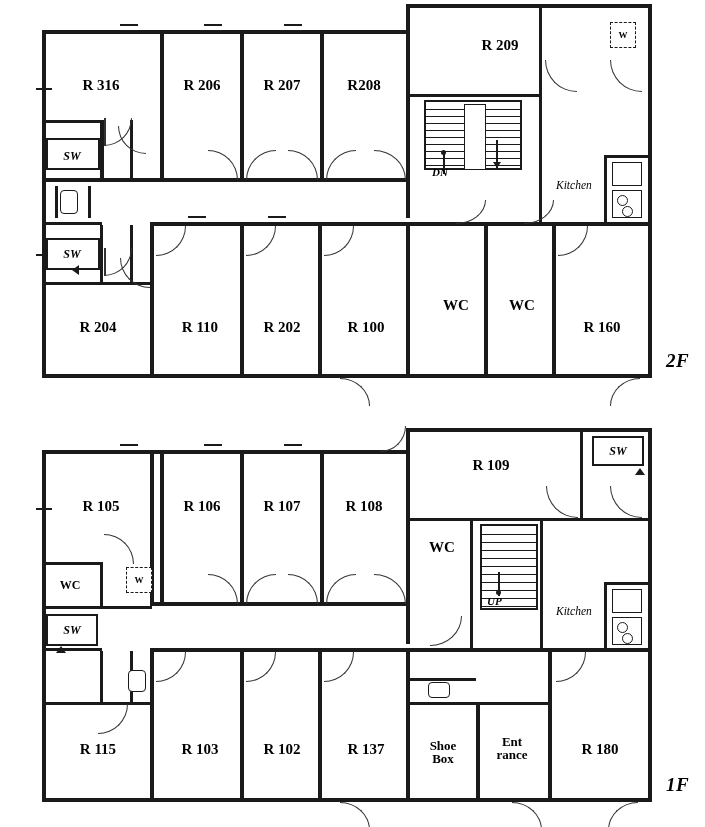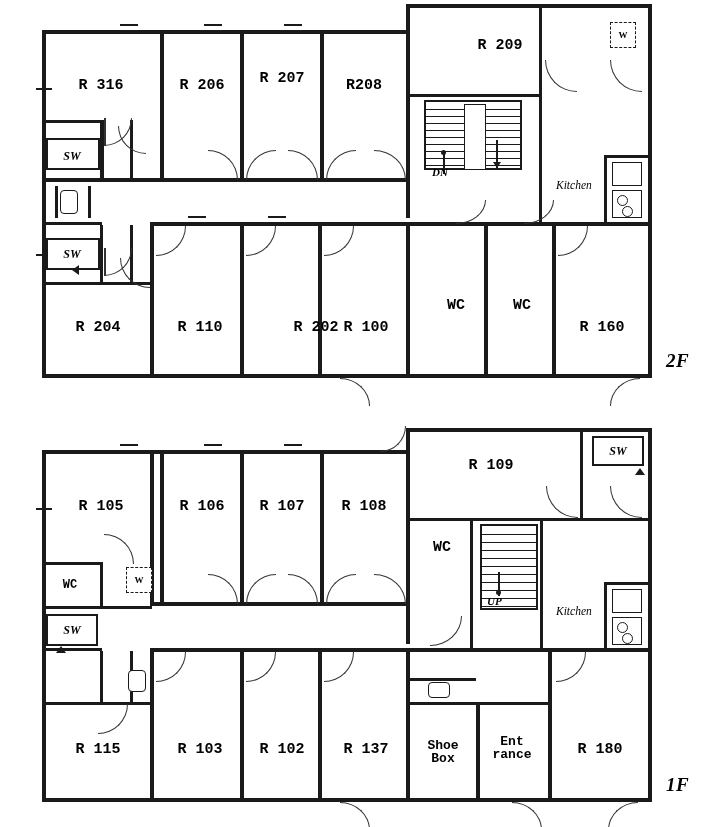--- a/index.html
+++ b/index.html
@@ -33,21 +33,21 @@
   }
 
   
   .w {
     position: absolute;
     background: #1a1a1a;
   }
 
   .room-label {
     position: absolute;
-    font-family: Liberation Mono, monospace;
+    font-family: Liberation Serif, serif;
     font-weight: bold;
     font-size: 15px;
     white-space: nowrap;
     text-align: center;
     transform: translate(-50%, -50%);
   }
   .room-label.small {
     font-size: 12px;
     font-weight: bold;
   }
@@ -230,26 +230,26 @@
   <div class="tick" style="left:36px; top:88px; width:16px;"></div>
   <div class="tick" style="left:36px; top:254px; width:16px;"></div>
   <div class="tick" style="left:204px; top:24px; width:18px;"></div>
   <div class="tick" style="left:284px; top:24px; width:18px;"></div>
   <div class="tick" style="left:120px; top:24px; width:18px;"></div>
   <div class="tick" style="left:188px; top:216px; width:18px;"></div>
   <div class="tick" style="left:268px; top:216px; width:18px;"></div>
 
   <div class="room-label" style="left:101px; top:85px;">R 316</div>
   <div class="room-label" style="left:202px; top:85px;">R 206</div>
-  <div class="room-label" style="left:282px; top:78px;text-align:right;">R 207</div>
+  <div class="room-label" style="left:282px; top:85px;text-align:right;">R 207</div>
   <div class="room-label" style="left:364px; top:85px;">R208</div>
   <div class="room-label" style="left:500px; top:45px;">R 209</div>
   <div class="room-label" style="left:98px; top:327px;text-align:right;">R 204</div>
   <div class="room-label" style="left:200px; top:327px;">R 110</div>
-  <div class="room-label" style="left:282px; top:327px;margin-left:34px;">R 202</div>
+  <div class="room-label" style="left:282px; top:327px;">R 202</div>
   <div class="room-label" style="left:366px; top:327px;">R 100</div>
   <div class="room-label" style="left:602px; top:327px;">R 160</div>
   <div class="room-label" style="left:456px; top:305px;">WC</div>
   <div class="room-label" style="left:522px; top:305px;">WC</div>
 
   <div class="kitchen-label" style="left:556px; top:179px;">Kitchen</div>
 
   <div class="sw-box" style="left:46px; top:138px; width:54px; height:32px;"></div>
   <div class="sw-label" style="left:72px; top:156px;">SW</div>
   <div class="sw-box" style="left:46px; top:238px; width:54px; height:32px;"></div>

